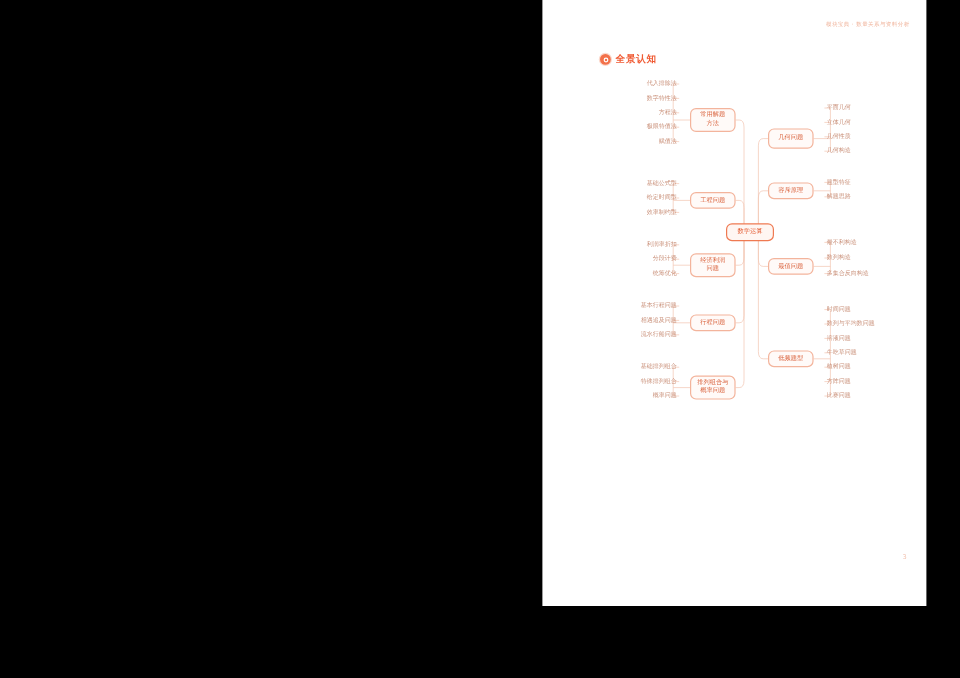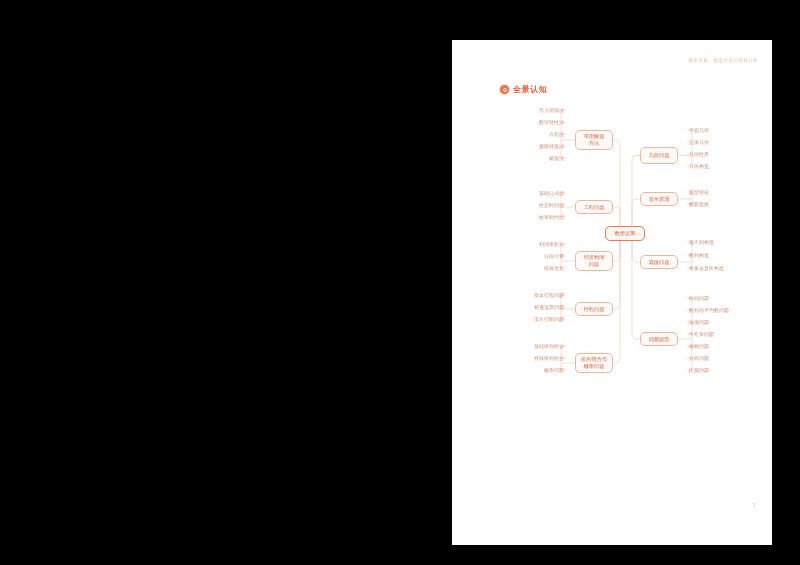--- a/index.html
+++ b/index.html
@@ -6,21 +6,20 @@
   body{
     width:800px;height:565px;background:#000;overflow:hidden;
     font-family:"DejaVu Sans","Liberation Sans",sans-serif;
   }
   #stage{position:relative;width:800px;height:565px;}
 
   
   #page{
     position:absolute;left:452px;top:0;width:320px;height:505px;
     background:#ffffff;
-    margin-top:40px;
   }
 
   
   #header-text{
     position:absolute;right:14px;top:18px;
     font-size:4.6px;letter-spacing:.35px;color:#f0b49c;white-space:nowrap;
   }
 
   
   #section-head{

